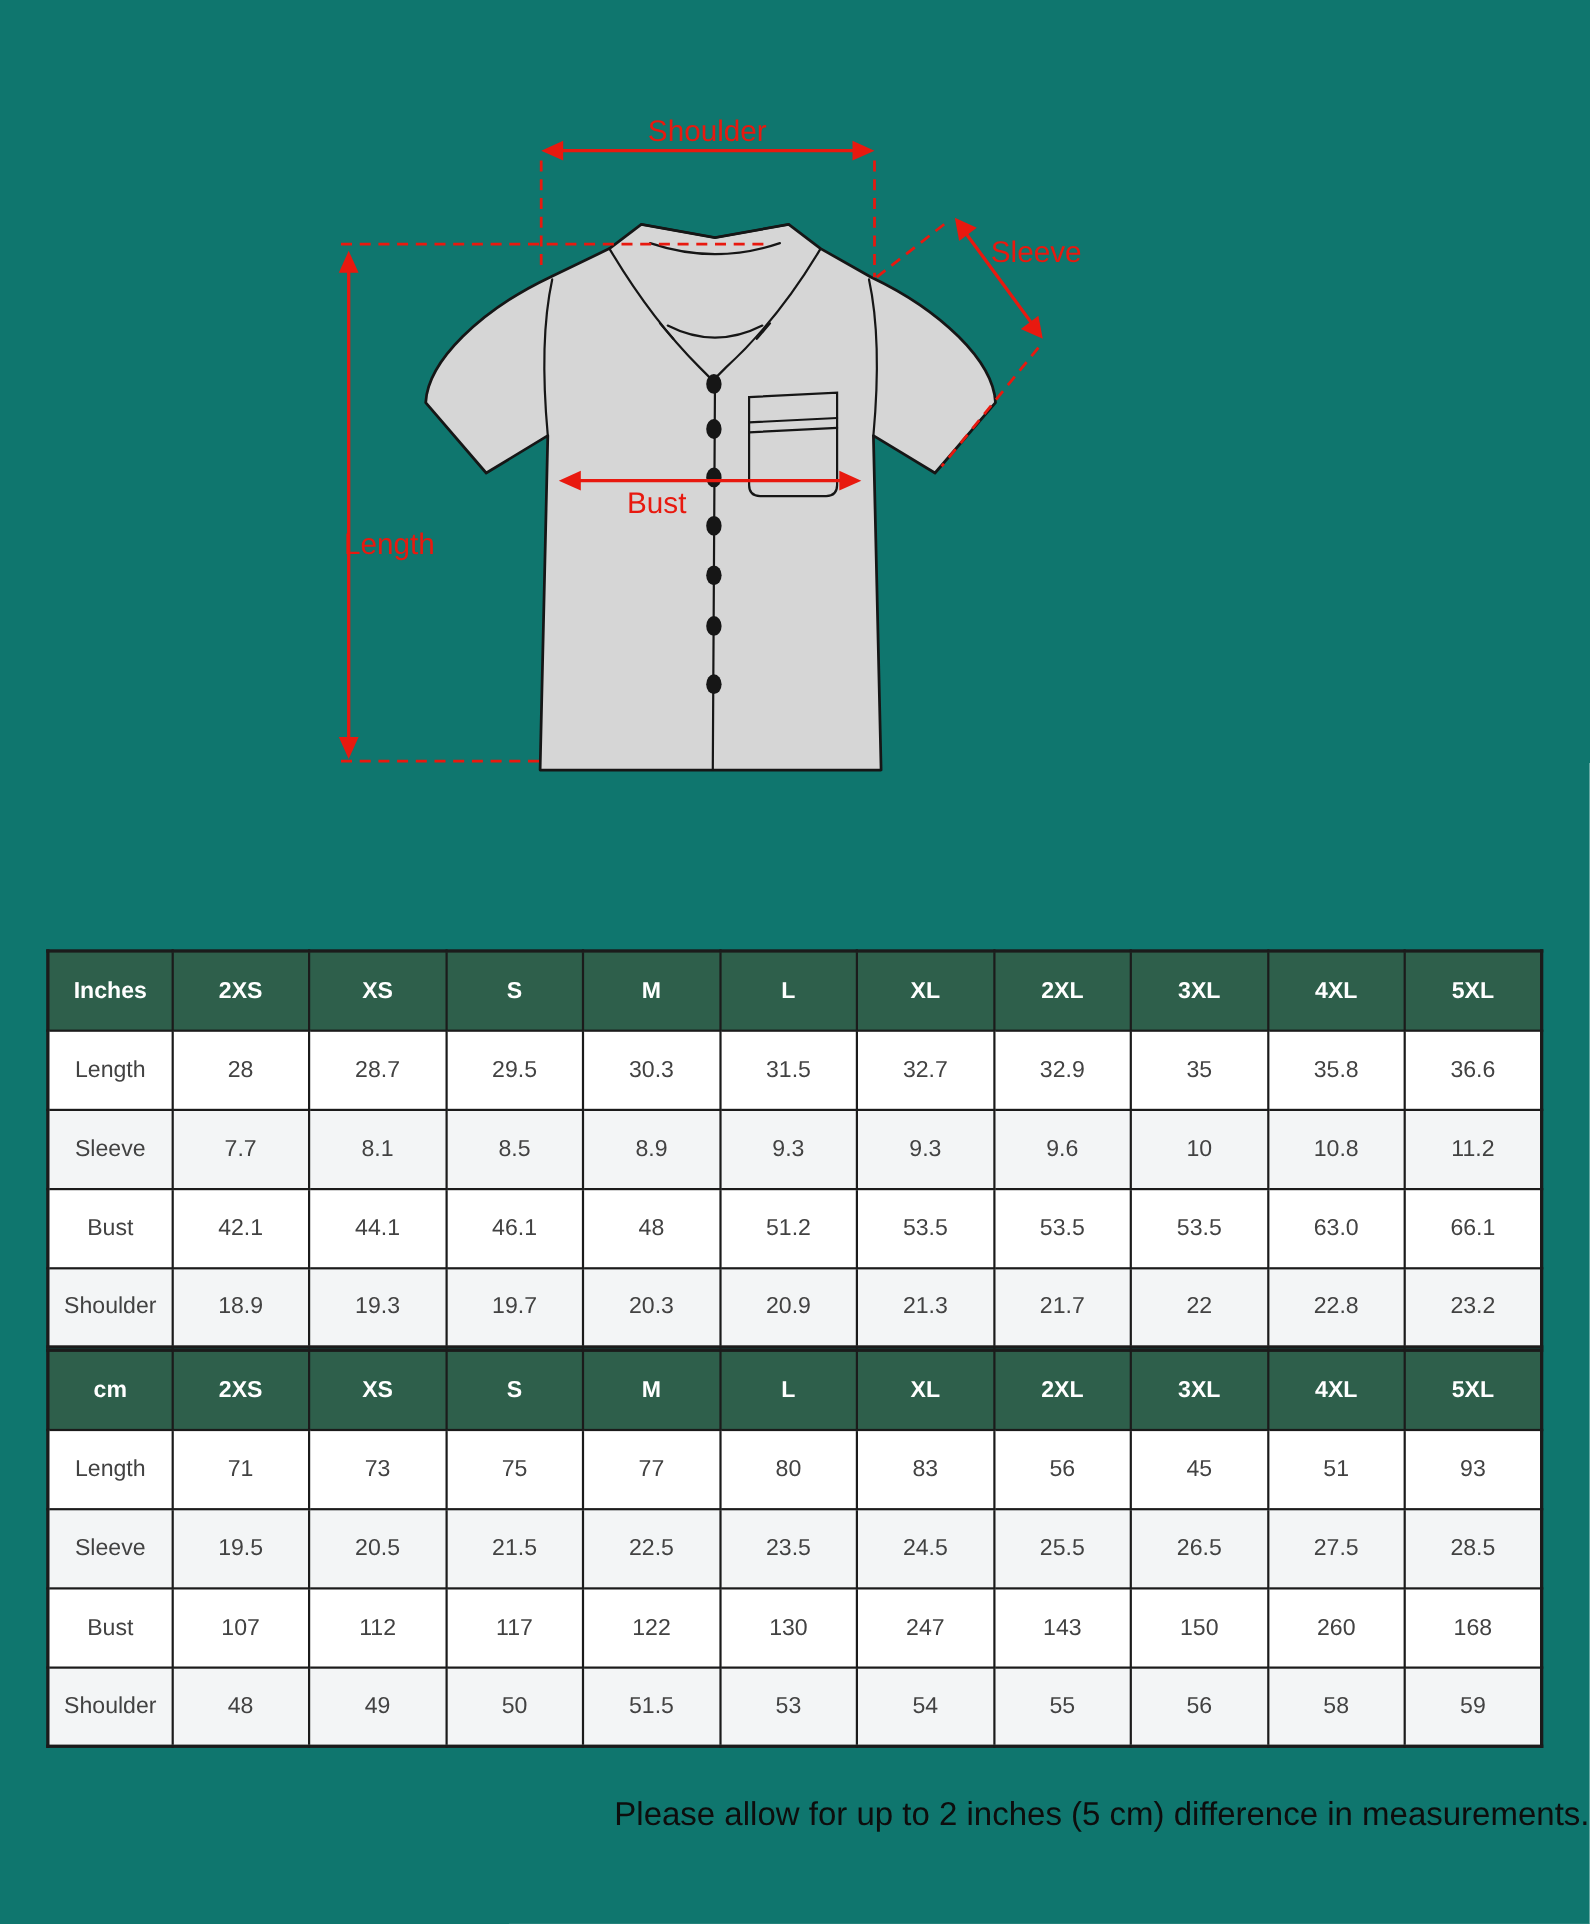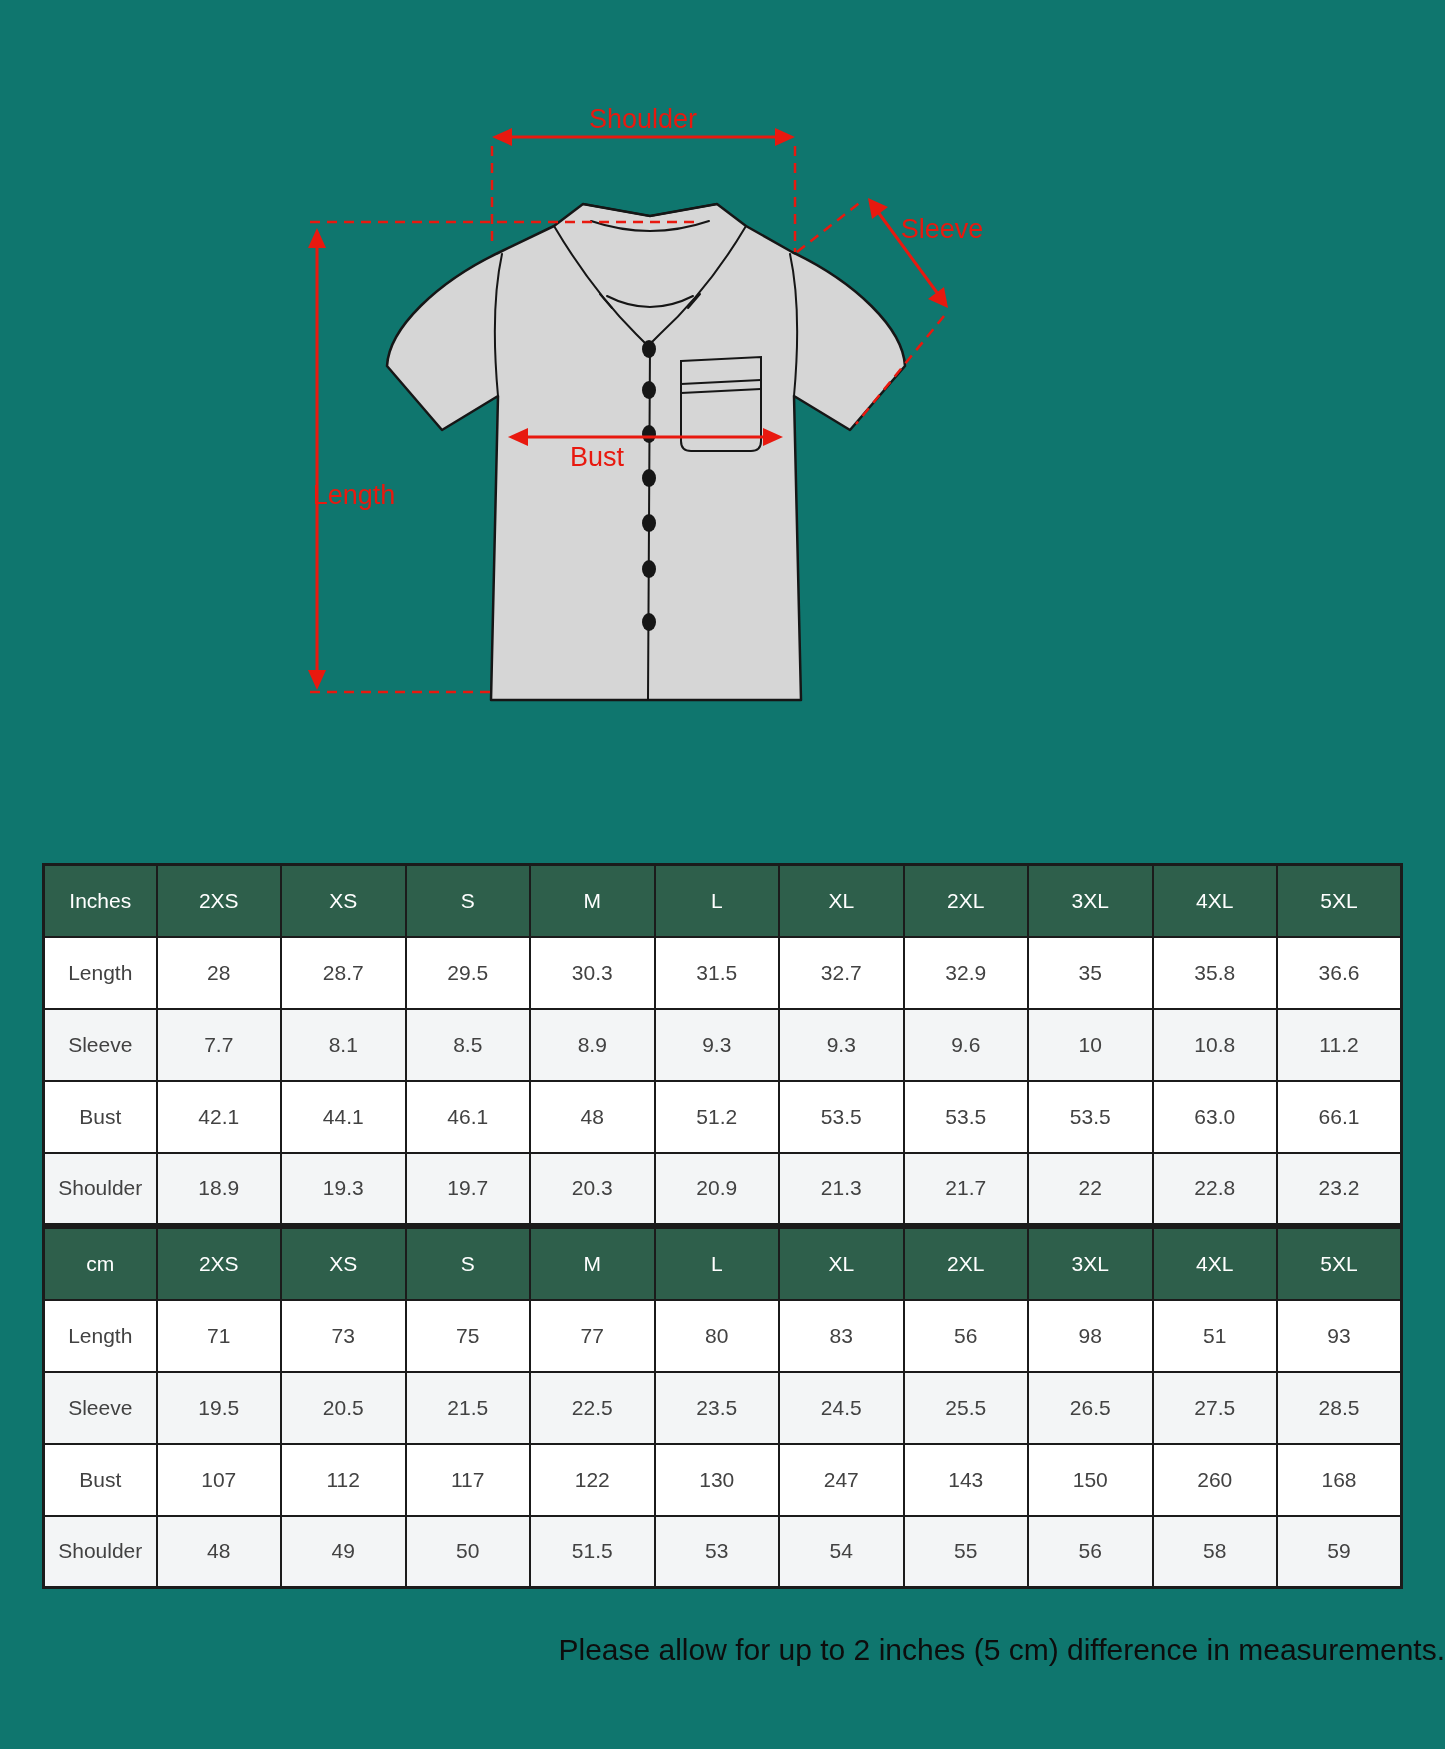--- a/index.html
+++ b/index.html
@@ -33,21 +33,21 @@
     width:100%;border-collapse:collapse;table-layout:fixed;
     border:3px solid var(--border);
   }
   table.size-table:first-child{margin-top:118px;}
   .size-table th,.size-table td{
     border:2px solid var(--border);height:72px;text-align:center;
     vertical-align:middle;font-size:21px;padding:0;
   }
   .size-table th:first-child,.size-table td:first-child{width:113px;}
   .size-table thead th{
-    background:var(--header-bg);color:var(--header-text);font-weight:400;
+    background:var(--header-bg);color:var(--header-text);font-weight:700;
   }
   .size-table tbody td{color:var(--cell-text);background:#fff;}
   .size-table tbody tr:nth-child(even) td{background:var(--row-alt-bg);}
   .footer-note{
     margin:44px 0 0 0;text-align:right;font-size:30px;color:var(--note-text);
   }
 </style>
 </head>
 <body>
 
@@ -215,21 +215,21 @@
       <tbody>
           <tr>
             <td>Length</td>
             <td>71</td>
             <td>73</td>
             <td>75</td>
             <td>77</td>
             <td>80</td>
             <td>83</td>
             <td>56</td>
-            <td>98</td>
+            <td>45</td>
             <td>51</td>
             <td>93</td>
           </tr>
           <tr>
             <td>Sleeve</td>
             <td>19.5</td>
             <td>20.5</td>
             <td>21.5</td>
             <td>22.5</td>
             <td>23.5</td>

